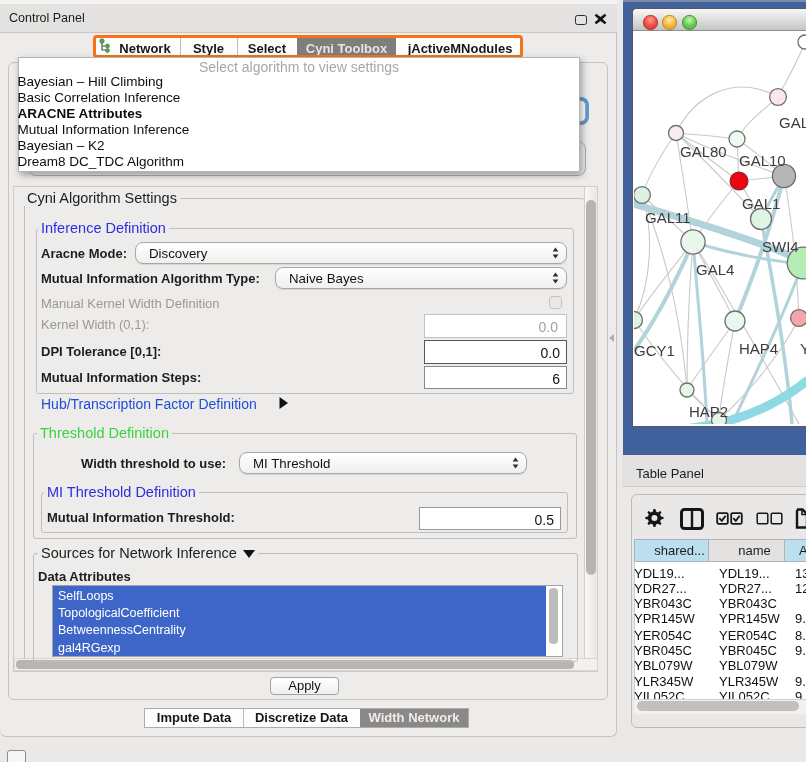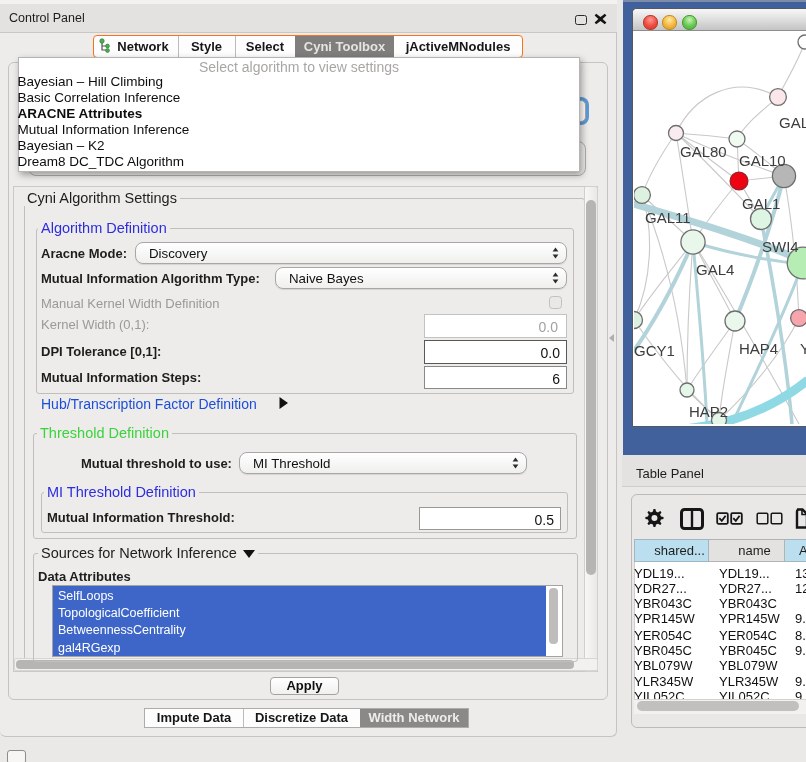--- a/index.html
+++ b/index.html
@@ -145,21 +145,21 @@
 
 <div class="a" style="left:0;top:0;width:617px;height:4px;background:#f3f2f1"></div>
 <div class="a" style="left:0;top:4px;width:616px;height:732px;background:#edecea;border-right:1px solid #c6c4c2;border-bottom:1px solid #c6c4c2;border-radius:0 0 6px 6px"></div>
 <div class="a" style="left:0;top:4px;width:617px;height:28px;background:#e3e2e0;border-bottom:1px solid #c9c7c5"></div>
 <div class="a" style="left:9px;top:11px;font-size:12.5px;color:#1c1c1c">Control Panel</div>
 <div class="a" style="left:575px;top:15px;width:10px;height:8px;border:1.5px solid #2a2a2a;border-radius:2.5px"></div>
 <svg class="a" style="left:594px;top:13px" width="13" height="12" viewBox="0 0 13 12">
     <path d="M2.2,0.8 L6.5,4.1 L10.8,0.8 L12.4,2.6 L8.6,6 L12.4,9.4 L10.8,11.2 L6.5,7.9 L2.2,11.2 L0.6,9.4 L4.4,6 L0.6,2.6 Z" fill="#141414"></path>
   </svg>
 
-<div class="a" style="left:93px;top:35px;width:430px;height:23px;background:#fdfdfd;border:1px solid #f97316;border-radius:4px;box-sizing:border-box;overflow:hidden">
+<div class="a" style="left:93px;top:35px;width:430px;height:23px;background:#fdfdfd;border:3px solid #f97316;border-radius:4px;box-sizing:border-box;overflow:hidden">
   <div class="seg" style="left:0;width:84px;border-right:1px solid #bebcba"><span style="margin-left:14px;line-height:21px">Network</span></div>
   <div class="seg" style="left:84px;width:57px;border-right:1px solid #bebcba;line-height:21px">Style</div>
   <div class="seg" style="left:141px;width:60px;border-right:1px solid #bebcba;line-height:21px">Select</div>
   <div class="seg" style="left:201px;width:99px;background:#807e7c;color:#e6e4e2;line-height:21px">Cyni Toolbox</div>
   <div class="seg" style="left:300px;width:128px;line-height:21px">jActiveMNodules</div>
 </div>
 <svg class="a" style="left:99px;top:38px" width="12" height="15" viewBox="0 0 12 15">
   <path d="M3,4 V12 H8 M3,8 H7" stroke="#555" stroke-width="1.2" fill="none"></path>
   <circle cx="3" cy="3" r="2.2" fill="#4caf50" stroke="#2e7d32" stroke-width="0.7"></circle>
   <circle cx="8.5" cy="8" r="1.9" fill="#4caf50" stroke="#2e7d32" stroke-width="0.7"></circle>
@@ -185,21 +185,21 @@
 <div class="gbox" style="left:24px;top:198px;width:559px;height:462px"></div>
 <div class="gtitle" style="left:24px;top:191px;color:#1d1d1d">Cyni Algorithm Settings</div>
 
 <div class="a" style="left:584px;top:186px;width:14px;height:486px;background:linear-gradient(90deg,#f8f7f6,#e9e8e7);border:1px solid #d2d0ce;border-radius:2px;box-sizing:border-box"></div>
 <div class="a" style="left:586px;top:200px;width:10px;height:375px;background:#b7b5b3;border-radius:5px"></div>
 
 <div class="a" style="left:14px;top:658px;width:584px;height:13px;background:#f2f1ef;border:1px solid #d8d6d4;border-radius:2px;box-sizing:border-box"></div>
 <div class="a" style="left:16px;top:660px;width:558px;height:9px;background:#b7b5b3;border-radius:4px"></div>
 
 <div class="gbox" style="left:36px;top:228px;width:536px;height:164px"></div>
-<div class="gtitle" style="left:38px;top:221px;color:#2d2de0">Algorithm Definition</div>
+<div class="gtitle" style="left:38px;top:221px;color:#2d2de0">Inference Definition</div>
 
 <div class="lb" style="left:41px;top:246px">Aracne Mode:</div>
 <div class="combo" style="left:135px;top:242px;width:432px;height:22px;box-sizing:border-box">
     <span>Discovery</span>
     <svg width="7" height="12" viewBox="0 0 7 12">
       <path d="M3.5,0.5 L6.4,4.5 H0.6 Z" fill="#2c2c2c"></path>
       <path d="M3.5,11.5 L0.6,7.5 H6.4 Z" fill="#2c2c2c"></path>
     </svg>
   </div>
 
@@ -231,21 +231,21 @@
   </div>
 
 <div class="a" style="left:41px;top:396px;font-size:14px;color:#1d4ed8;white-space:nowrap">Hub/Transcription Factor Definition</div>
 <svg class="a" style="left:278px;top:396px" width="11" height="14" viewBox="0 0 11 14">
     <path d="M1.5,1 L10,7 L1.5,13 Z" fill="#111"></path>
   </svg>
 
 <div class="gbox" style="left:33px;top:433px;width:542px;height:104px"></div>
 <div class="gtitle" style="left:37px;top:426px;color:#3bd33b">Threshold Definition</div>
 
-<div class="lb" style="left:81px;top:456px">Mutual threshold to use:</div>
+<div class="lb" style="left:81px;top:456px">Width threshold to use:</div>
 <div class="combo" style="left:239px;top:452px;width:288px;height:22px;box-sizing:border-box">
     <span>MI Threshold</span>
     <svg width="7" height="12" viewBox="0 0 7 12">
       <path d="M3.5,0.5 L6.4,4.5 H0.6 Z" fill="#2c2c2c"></path>
       <path d="M3.5,11.5 L0.6,7.5 H6.4 Z" fill="#2c2c2c"></path>
     </svg>
   </div>
 
 <div class="gbox" style="left:41px;top:492px;width:525px;height:39px"></div>
 <div class="gtitle" style="left:44px;top:485px;color:#2d2de0">MI Threshold Definition</div>
@@ -256,21 +256,21 @@
 
 <div class="gbox" style="left:33px;top:553px;width:543px;height:107px"></div>
 <div class="gtitle" style="left:38px;top:546px;color:#1d1d1d">Sources for Network Inference <span style="display:inline-block;width:0;height:0;border-left:6px solid transparent;border-right:6px solid transparent;border-top:8px solid #111;vertical-align:middle;margin-left:2px"></span></div>
 <div class="lb" style="left:38px;top:569px">Data Attributes</div>
 
 <div class="a" style="left:52px;top:585px;width:511px;height:72px;background:#fff;border:1px solid #a5a3a1;box-sizing:border-box"></div>
 <div class="a" style="left:53px;top:586px;width:493px;height:70px;background:#3d66c8"></div>
 <div class="a" style="left:58px;top:588px;font-size:12.5px;color:#fff;line-height:17.2px">SelfLoops<br>TopologicalCoefficient<br>BetweennessCentrality<br>gal4RGexp</div>
 <div class="a" style="left:549px;top:588px;width:9px;height:56px;background:#bfbdbb;border-radius:4px"></div>
 
-<div class="a" style="left:270px;top:677px;width:69px;height:18px;background:linear-gradient(#ffffff,#f1f0ef);border:1px solid #a5a3a1;border-radius:4px;box-sizing:border-box;text-align:center;font-size:13px;font-weight:bold;color:#111;line-height:16px">Apply</div>
+<div class="a" style="left:270px;top:677px;width:69px;height:18px;background:linear-gradient(#ffffff,#f1f0ef);border:1px solid #a5a3a1;border-radius:4px;box-sizing:border-box;text-align:center;font-size:13px;font-weight:normal;color:#111;line-height:16px">Apply</div>
 
 <div class="a" style="left:144px;top:708px;width:325px;height:20px;background:#fdfdfd;border:1px solid #aeacaa;border-radius:0;box-sizing:border-box;overflow:hidden">
   <div class="seg" style="left:0;width:98px;border-right:1px solid #bebcba;line-height:18px">Impute Data</div>
   <div class="seg" style="left:98px;width:117px;border-right:1px solid #bebcba;line-height:18px">Discretize Data</div>
   <div class="seg" style="left:215px;width:108px;background:#8b8987;color:#eeedec;line-height:18px">Width Network</div>
 </div>
 
 <div class="a" style="left:609px;top:334px;width:0;height:0;border-top:4px solid transparent;border-bottom:4px solid transparent;border-right:5px solid #b0aeac"></div>
 <div class="a" style="left:7px;top:750px;width:17px;height:12px;background:#f7f6f5;border:1.5px solid #8e8c8a;border-radius:3px"></div>
 

